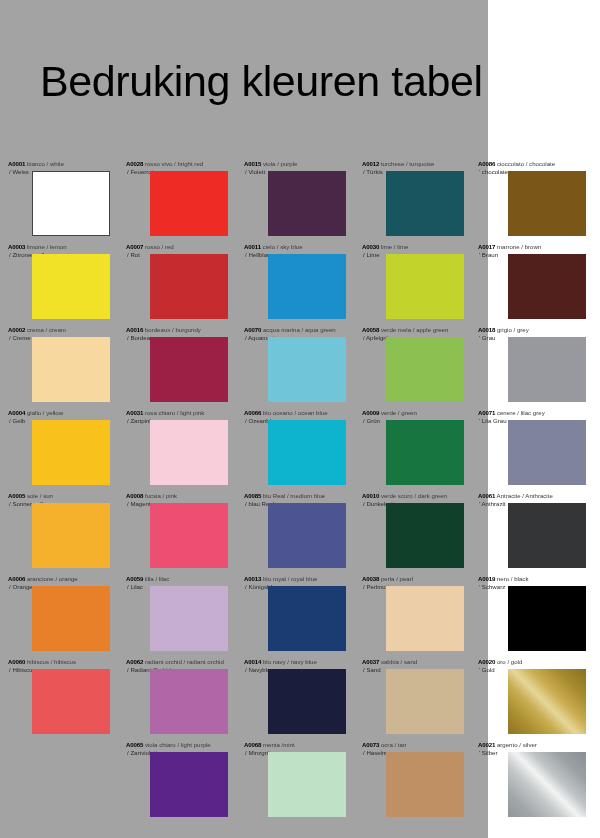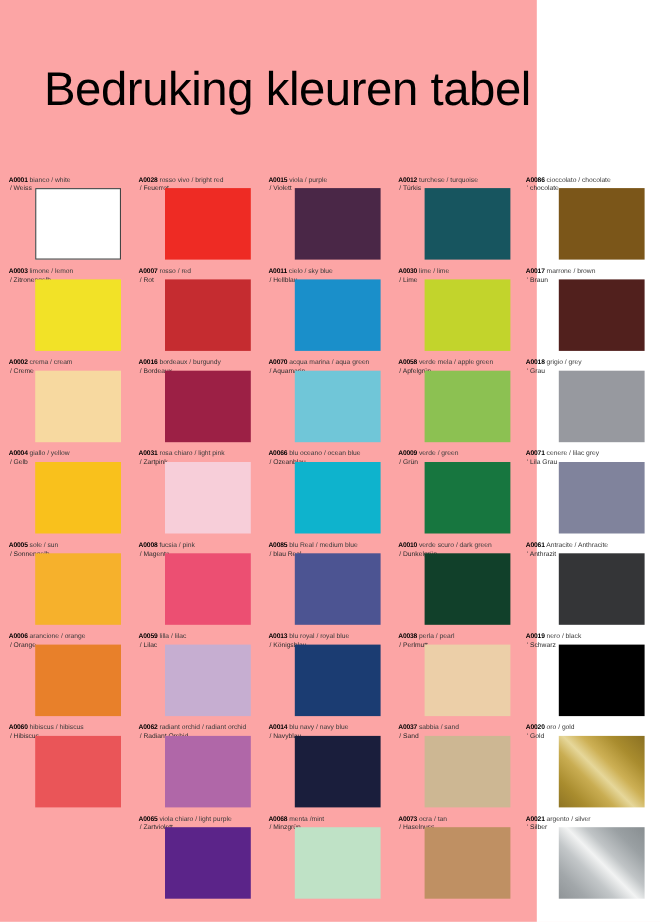--- a/index.html
+++ b/index.html
@@ -12,21 +12,21 @@
     height: 838px;
     position: relative;
     font-family: "Liberation Sans", sans-serif;
     overflow: hidden;
   }
 
   #page {
     position: relative;
     width: 488px;
     height: 838px;
-    background: #fca5a5;
+    background: #a3a3a3;
   }
 
   #page-title {
     position: absolute;
     left: 40px;
     top: 55px;
     font-size: 43px;
     line-height: 52px;
     font-weight: 400;
     color: #000000;

